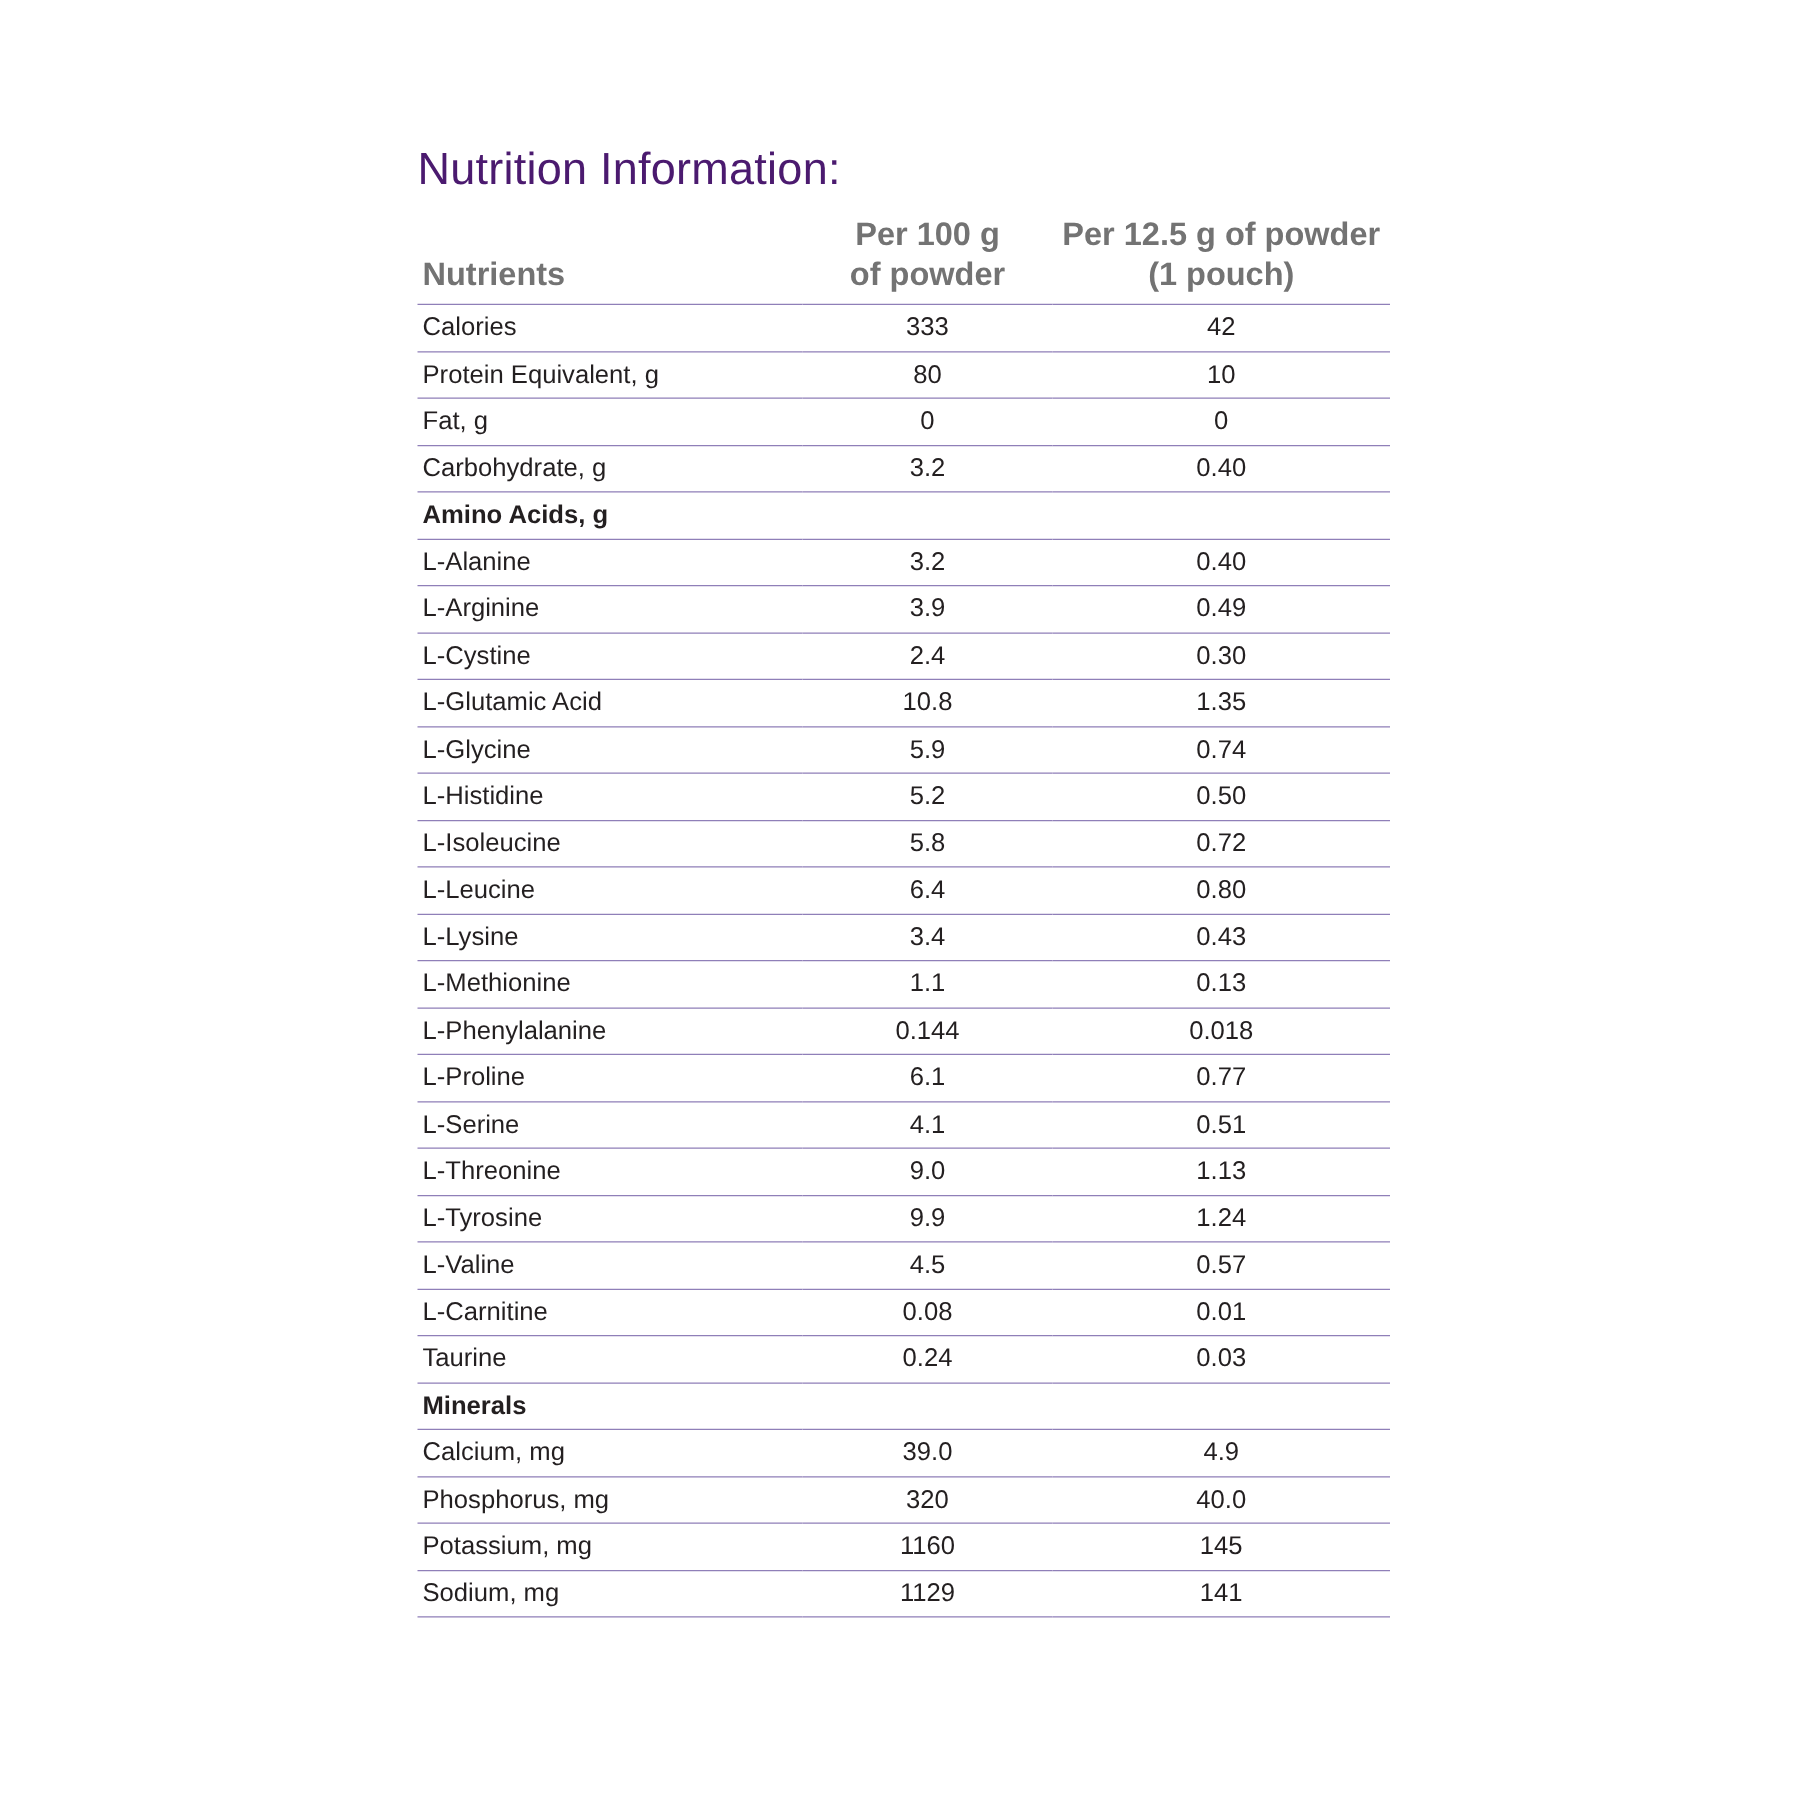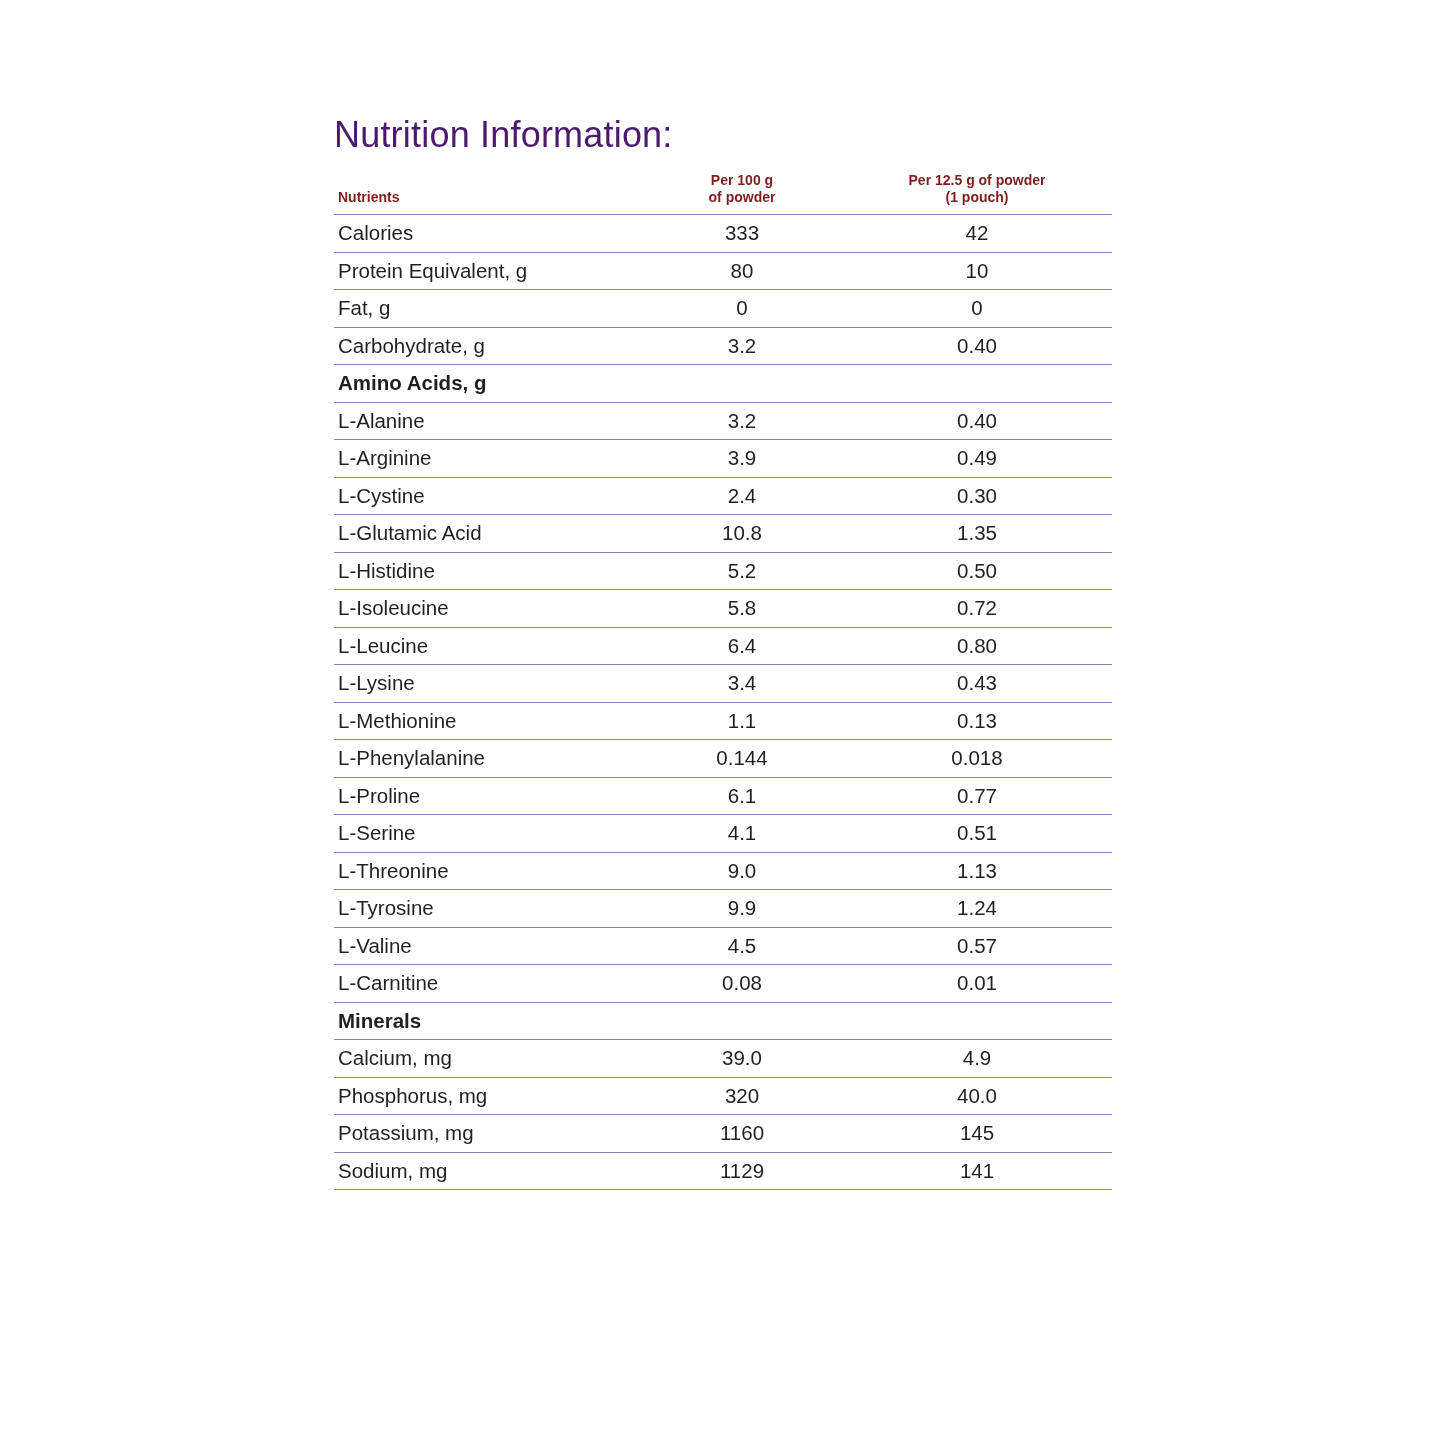--- a/index.html
+++ b/index.html
@@ -38,23 +38,23 @@
   table.nutrition {
     width: 778px;
     border-collapse: collapse;
     table-layout: fixed;
   }
   table.nutrition col.c-name { width: 308px; }
   table.nutrition col.c-v1 { width: 200px; }
   table.nutrition col.c-v2 { width: 270px; }
 
   thead th {
-    font-size: 14px;
+    font-size: 26px;
     font-weight: bold;
-    color: #7f1d1d;
+    color: #737373;
     padding: 0 0 8px 0;
     vertical-align: bottom;
     line-height: 1.22;
   }
   thead th.h-name {
     text-align: left;
     padding-left: 4px;
   }
   thead th.h-val {
     text-align: center;
@@ -153,20 +153,25 @@
             <td class="name">L-Cystine</td>
             <td class="val">2.4</td>
             <td class="val">0.30</td>
           </tr>
           <tr>
             <td class="name">L-Glutamic Acid</td>
             <td class="val">10.8</td>
             <td class="val">1.35</td>
           </tr>
           <tr>
+            <td class="name">L-Glycine</td>
+            <td class="val">5.9</td>
+            <td class="val">0.74</td>
+          </tr>
+          <tr>
             <td class="name">L-Histidine</td>
             <td class="val">5.2</td>
             <td class="val">0.50</td>
           </tr>
           <tr>
             <td class="name">L-Isoleucine</td>
             <td class="val">5.8</td>
             <td class="val">0.72</td>
           </tr>
           <tr>
@@ -211,20 +216,25 @@
           </tr>
           <tr>
             <td class="name">L-Valine</td>
             <td class="val">4.5</td>
             <td class="val">0.57</td>
           </tr>
           <tr>
             <td class="name">L-Carnitine</td>
             <td class="val">0.08</td>
             <td class="val">0.01</td>
+          </tr>
+          <tr>
+            <td class="name">Taurine</td>
+            <td class="val">0.24</td>
+            <td class="val">0.03</td>
           </tr>
           <tr class="section">
             <td class="name">Minerals</td>
             <td class="val"></td>
             <td class="val"></td>
           </tr>
           <tr>
             <td class="name">Calcium, mg</td>
             <td class="val">39.0</td>
             <td class="val">4.9</td>

